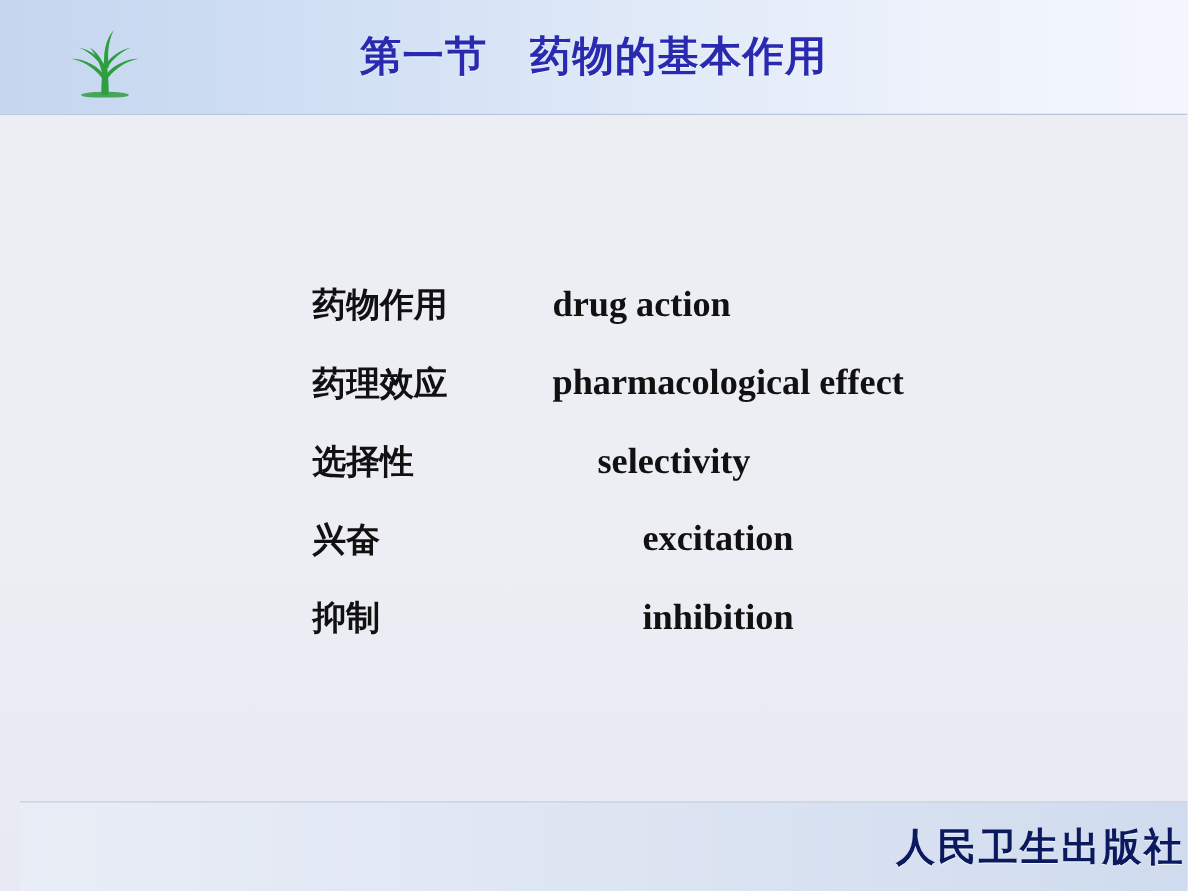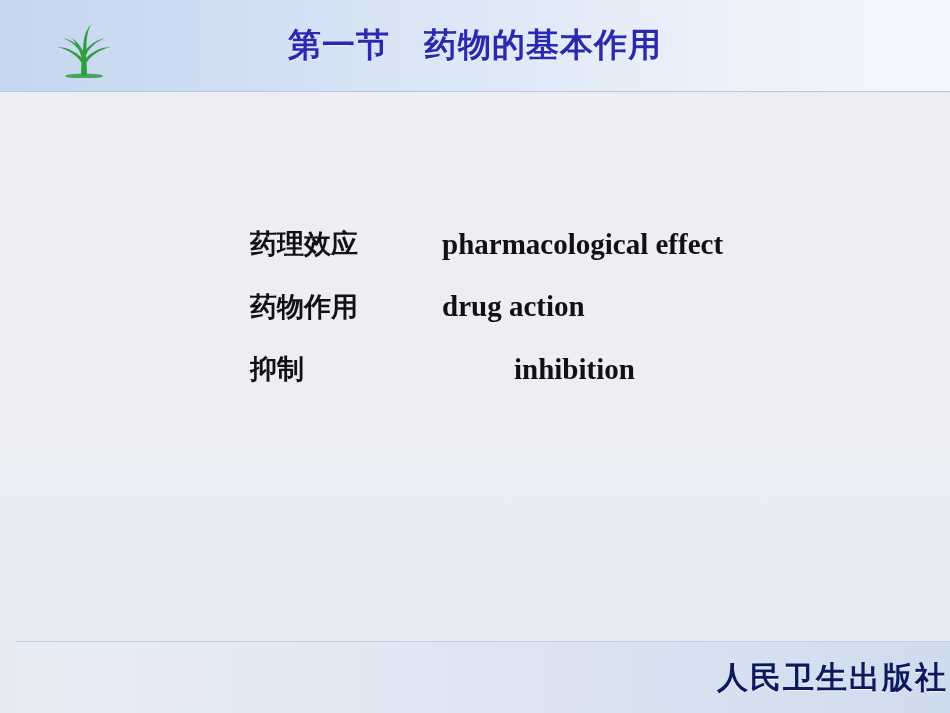--- a/index.html
+++ b/index.html
@@ -143,22 +143,24 @@
           <path d="M33 60 C33 48 34 38 36 30 C38 38 39 48 39 60 Z"></path>
         </g>
         <ellipse cx="36" cy="60" rx="19" ry="2.6" fill="#2f9e3f" opacity="0.85"></ellipse>
       </svg>
     </span>
     <div class="header-title">第一节　药物的基本作用</div>
   </div>
 
   <div class="content">
     <div class="term-list">
+        <div class="term-row"><span class="term-cn">药物作用</span><span class="term-en" style="margin-left: 84px;">drug action</span></div>
         <div class="term-row"><span class="term-cn">药理效应</span><span class="term-en" style="margin-left: 84px;">pharmacological effect</span></div>
-        <div class="term-row"><span class="term-cn">药物作用</span><span class="term-en" style="margin-left: 84px;">drug action</span></div>
+        <div class="term-row"><span class="term-cn">选择性</span><span class="term-en" style="margin-left: 147px;">selectivity</span></div>
+        <div class="term-row"><span class="term-cn">兴奋</span><span class="term-en" style="margin-left: 210px;">excitation</span></div>
         <div class="term-row"><span class="term-cn">抑制</span><span class="term-en" style="margin-left: 210px;">inhibition</span></div>
       </div>
   </div>
 
   <div class="footer">
     <div class="footer-logo">人民卫生出版社</div>
   </div>
 
 </div>
 

